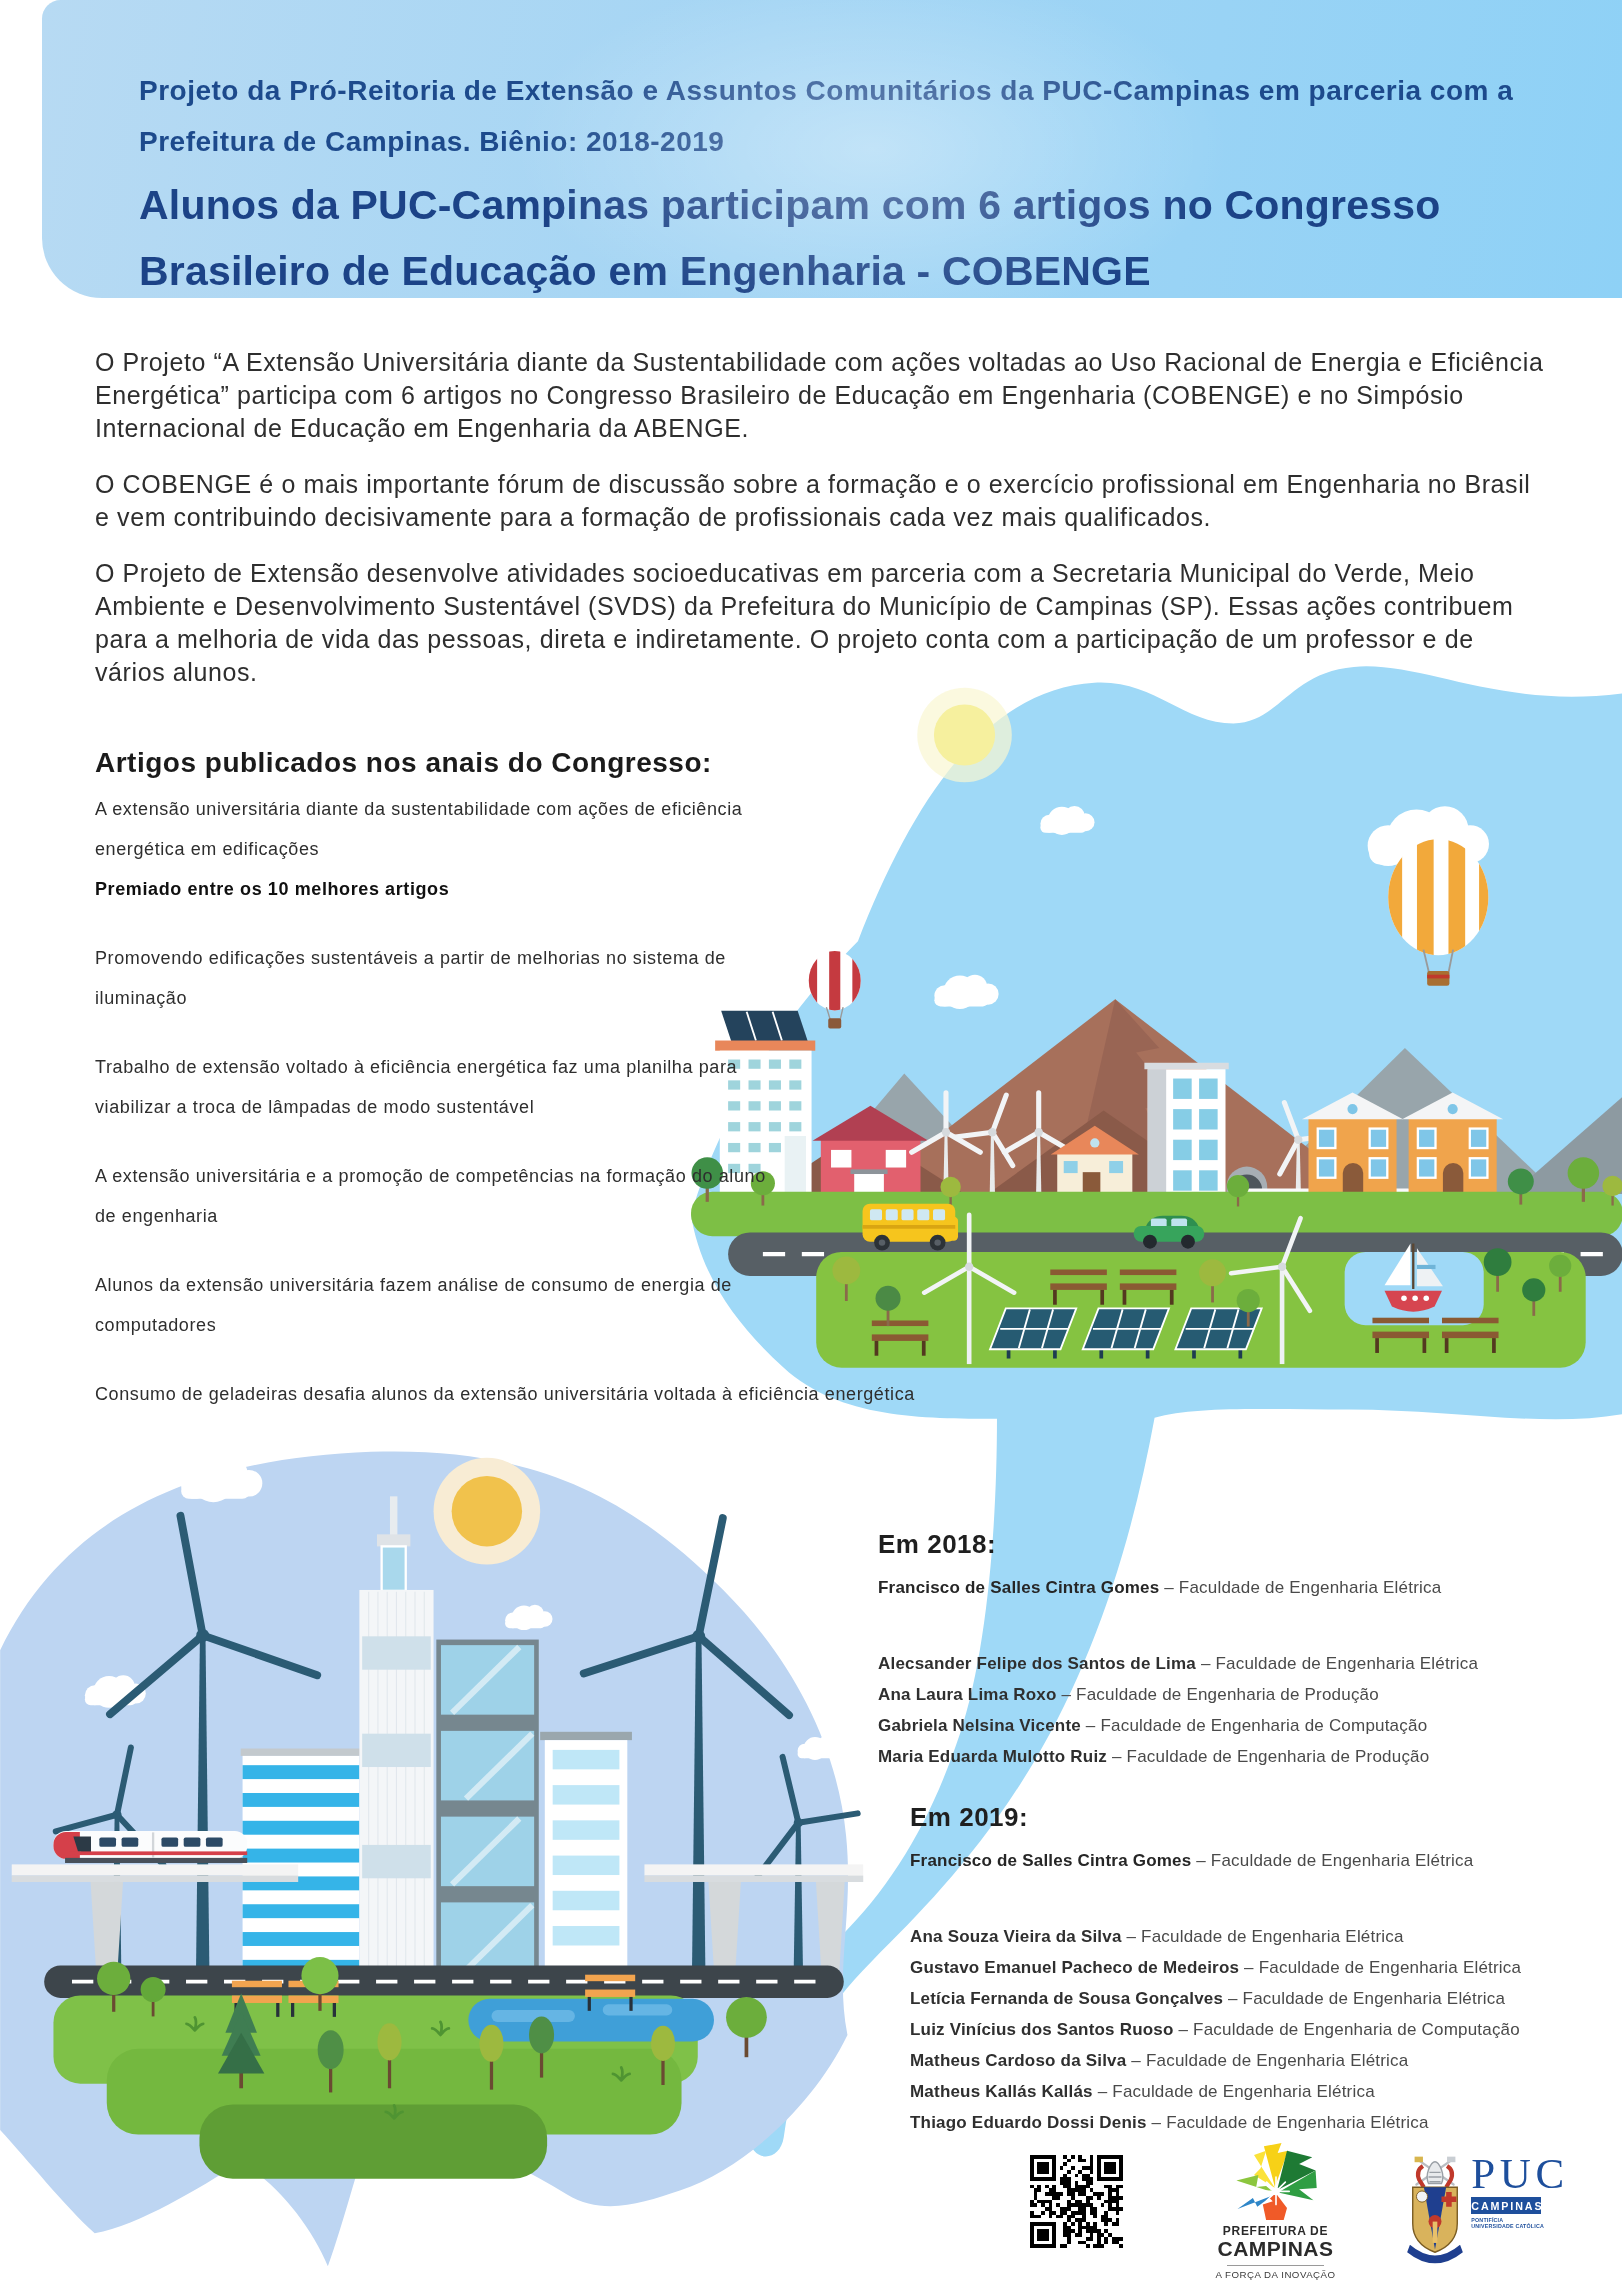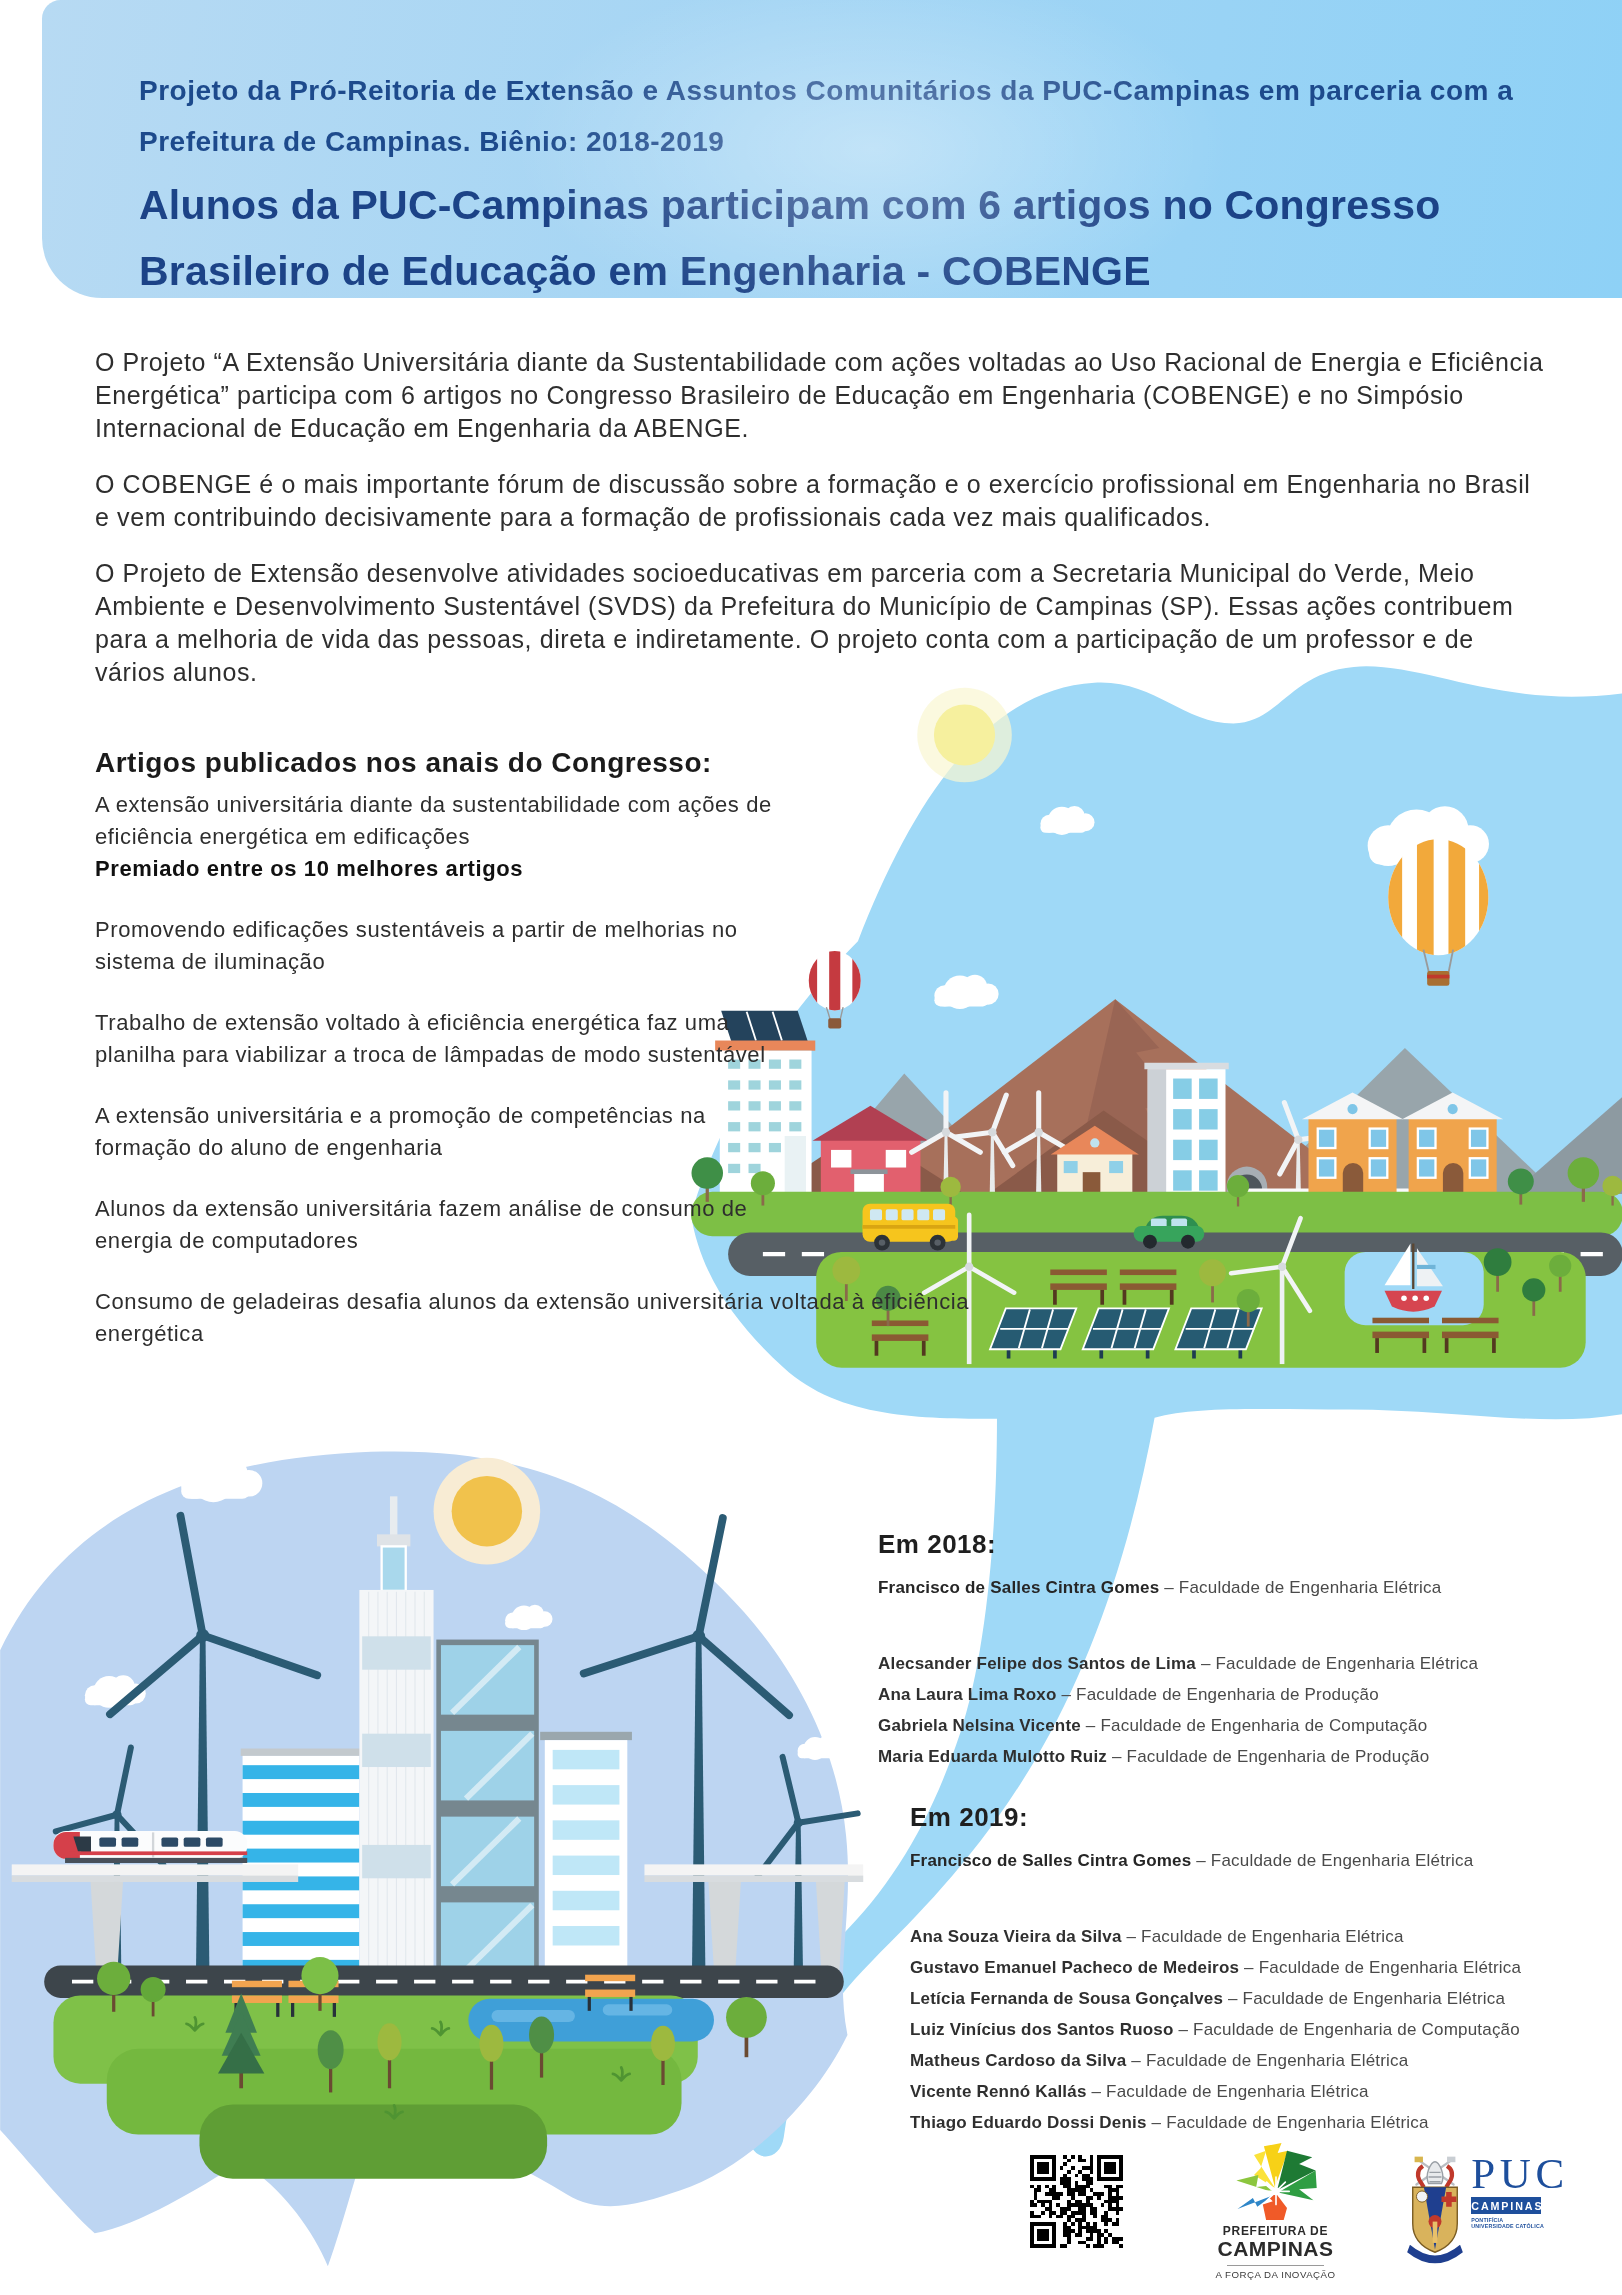--- a/index.html
+++ b/index.html
@@ -15,21 +15,21 @@
   .kicker{position:absolute;left:97px;top:37px;width:1428px;font-size:28px;line-height:51px;
           font-weight:700;color:#1d4a8c;letter-spacing:0.5px;}
   .title{position:absolute;left:97px;top:145px;width:1465px;font-size:41px;line-height:66px;
           font-weight:700;color:#1c4387;letter-spacing:0.2px;}
   
   .intro{position:absolute;left:95px;top:330px;width:1451px;font-size:25px;line-height:33px;
          color:#2e2e2e;letter-spacing:0.6px;z-index:2;}
   .intro p{margin:16px 0 23px 0;}
   .articles-heading{position:absolute;left:95px;top:724px;font-size:28px;font-weight:700;
          color:#1b1b1b;letter-spacing:0.5px;z-index:2;}
-  .articles{position:absolute;left:95px;top:789px;width:677px;font-size:22px;line-height:32px;
+  .articles{position:absolute;left:95px;top:789px;width:677px;font-size:18px;line-height:40px;
          color:#2e2e2e;letter-spacing:0.6px;z-index:2;}
   .articles .item{margin:0 0 29px 0;}
   .articles .item.wide{width:955px;}
   .highlight{font-weight:700;color:#101010;display:block;}
   
   .names{position:absolute;left:878px;top:1529px;width:745px;z-index:2;}
   .year-label{font-size:26px;font-weight:700;color:#1f1f1f;margin:0 0 12px 0;letter-spacing:0.5px;}
   .member{font-size:17px;line-height:31px;margin:0;letter-spacing:0.2px;white-space:nowrap;}
   .member .nm{font-weight:700;color:#2f2f2f;}
   .member .aff{font-weight:300;color:#4a4a4a;}
@@ -786,21 +786,21 @@
       <p class="member"><span class="nm">Maria Eduarda Mulotto Ruiz</span> <span class="aff">– Faculdade de Engenharia de Produção</span></p>
     </div>
     <div class="year-block second">
       <h3 class="year-label">Em 2019:</h3>
       <p class="member featured"><span class="nm">Francisco de Salles Cintra Gomes</span> <span class="aff">– Faculdade de Engenharia Elétrica</span></p>
       <p class="member"><span class="nm">Ana Souza Vieira da Silva</span> <span class="aff">– Faculdade de Engenharia Elétrica</span></p>
       <p class="member"><span class="nm">Gustavo Emanuel Pacheco de Medeiros</span> <span class="aff">– Faculdade de Engenharia Elétrica</span></p>
       <p class="member"><span class="nm">Letícia Fernanda de Sousa Gonçalves</span> <span class="aff">– Faculdade de Engenharia Elétrica</span></p>
       <p class="member"><span class="nm">Luiz Vinícius dos Santos Ruoso</span> <span class="aff">– Faculdade de Engenharia de Computação</span></p>
       <p class="member"><span class="nm">Matheus Cardoso da Silva</span> <span class="aff">– Faculdade de Engenharia Elétrica</span></p>
-      <p class="member"><span class="nm">Vicente Rennó Kallás</span> <span class="aff">– Faculdade de Engenharia Elétrica</span></p>
+      <p class="member"><span class="nm">Matheus Kallás Kallás</span> <span class="aff">– Faculdade de Engenharia Elétrica</span></p>
       <p class="member"><span class="nm">Thiago Eduardo Dossi Denis</span> <span class="aff">– Faculdade de Engenharia Elétrica</span></p>
     </div>
   </section>
 
   <footer class="footer">
     <div class="qr">
       <svg id="qr" viewBox="0 0 25 25" width="93" height="93" shape-rendering="crispEdges">
           <rect x="0" y="0" width="25" height="25" fill="#ffffff"></rect>
           <rect x="0" y="8" width="1" height="1" fill="#000"></rect>
           <rect x="0" y="12" width="1" height="1" fill="#000"></rect>

